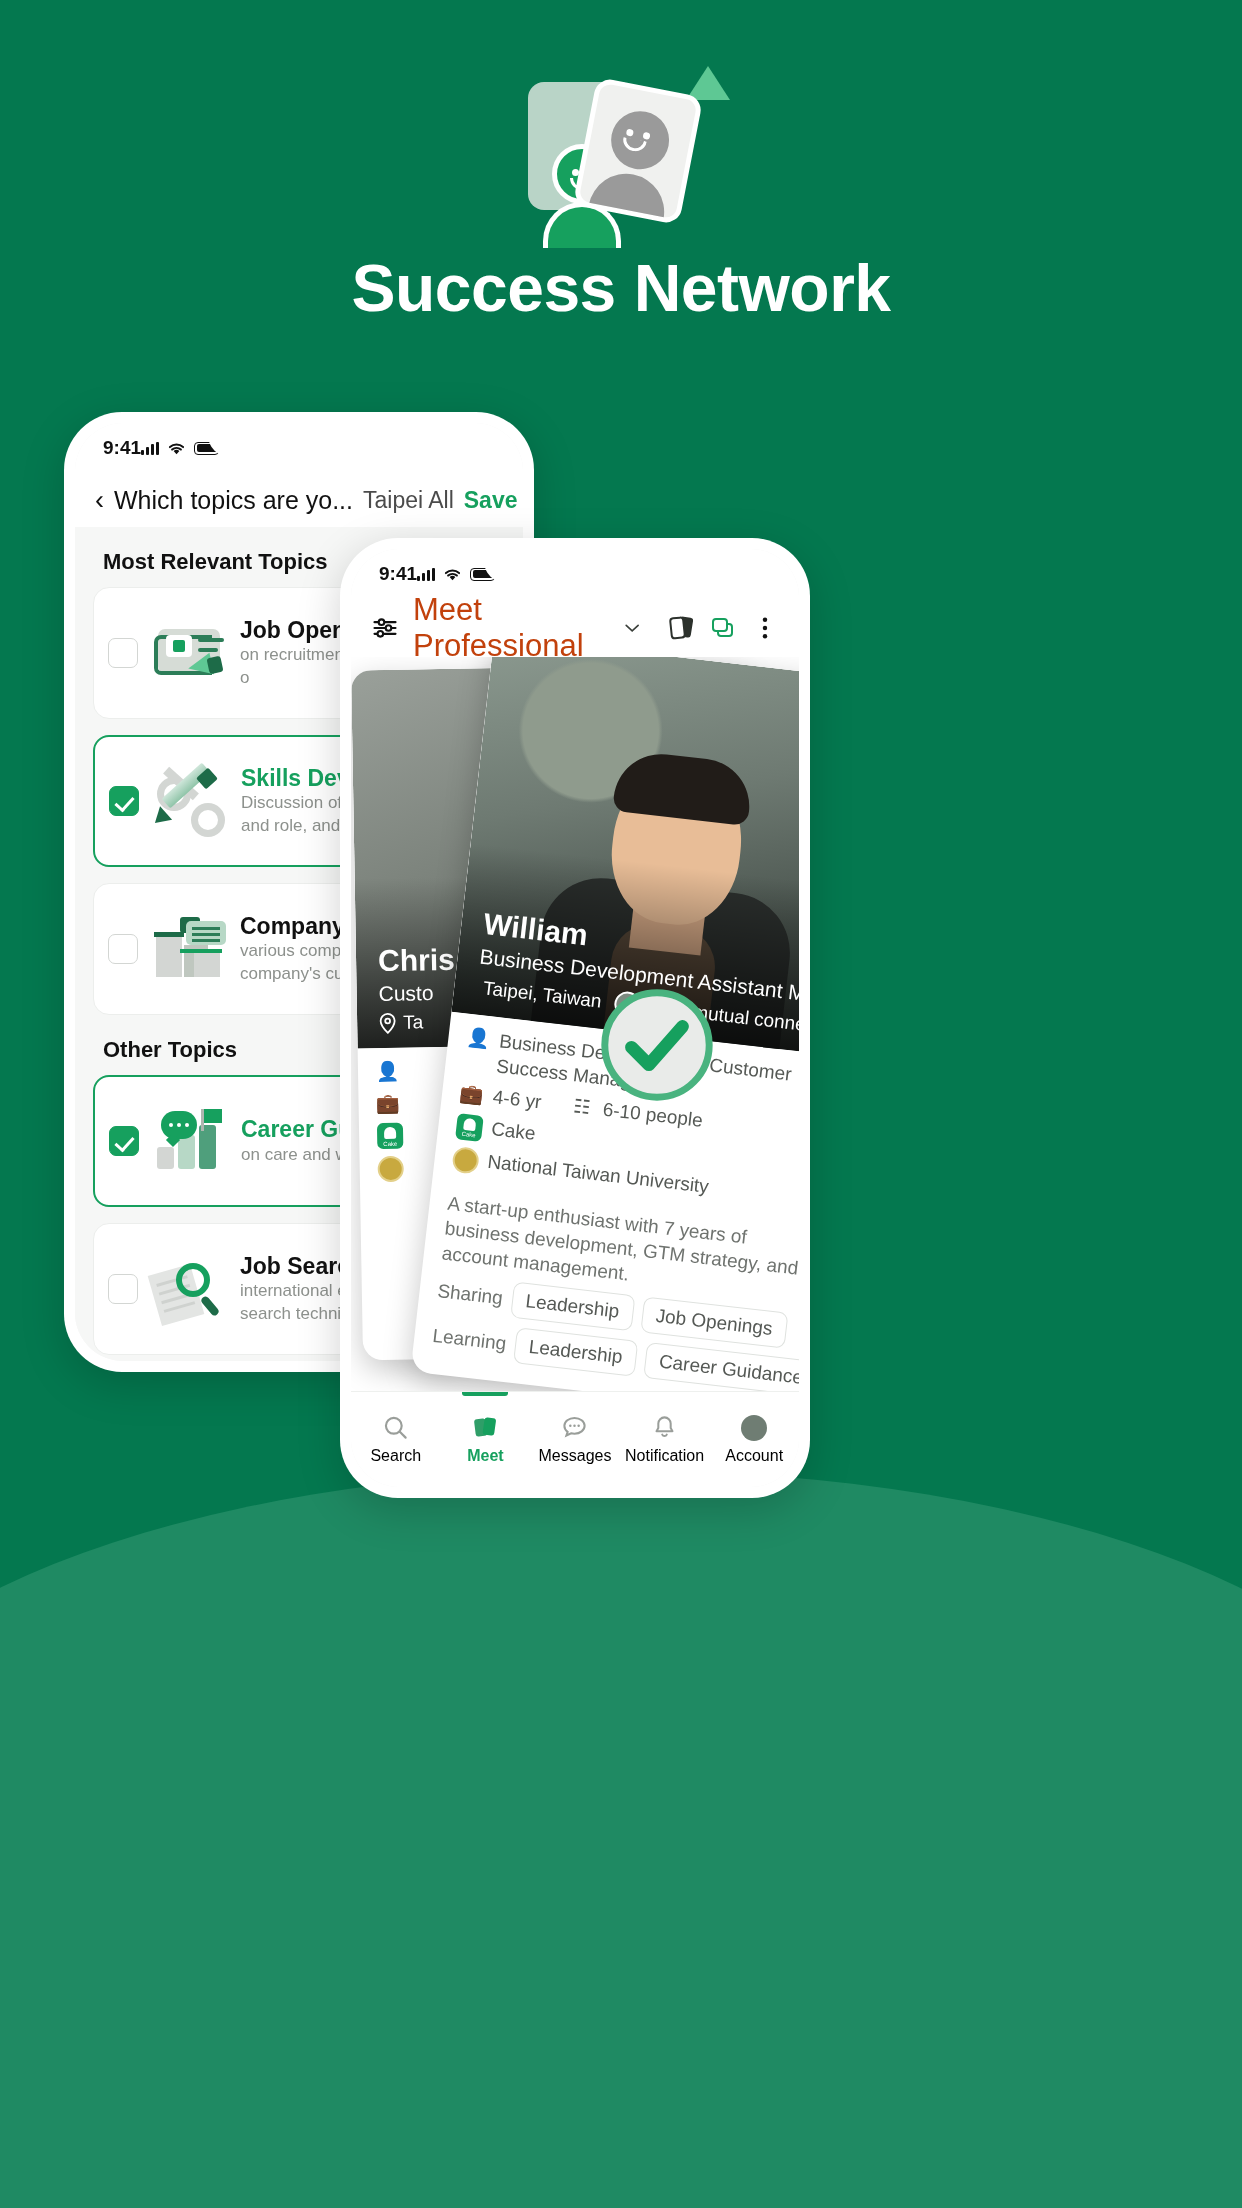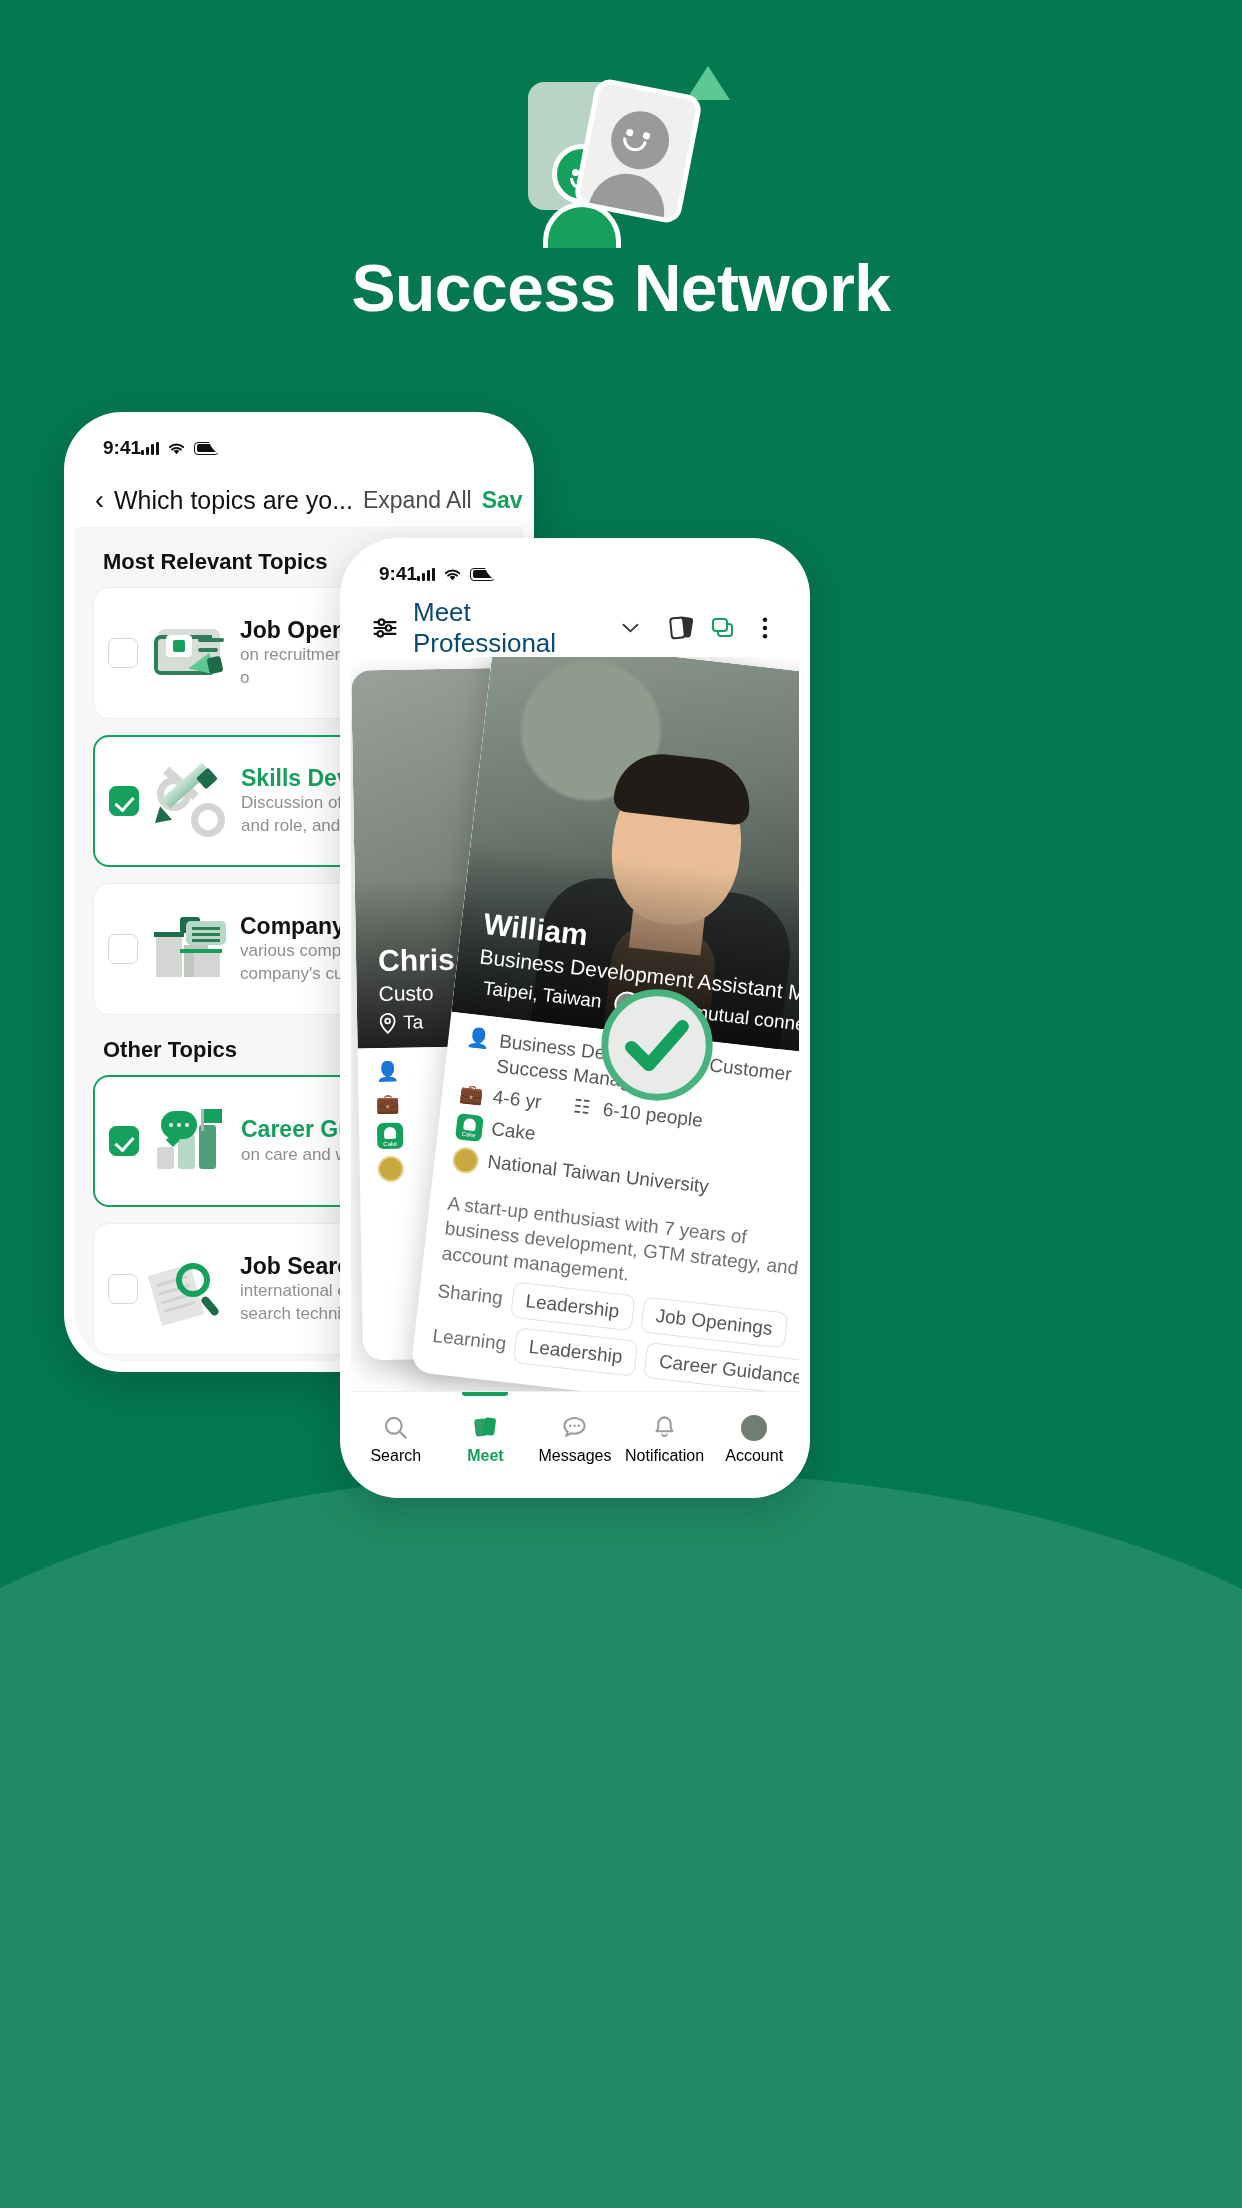--- a/index.html
+++ b/index.html
@@ -177,21 +177,21 @@
   .il-doc i:nth-child(1){top:10px}.il-doc i:nth-child(2){top:19px}
   .il-doc i:nth-child(3){top:28px}.il-doc i:nth-child(4){top:37px}
   .il-mag{position:absolute;left:26px;top:8px;width:34px;height:34px;border:6px solid #16a05e;border-radius:50%;}
   .il-maghdl{position:absolute;left:56px;top:40px;width:8px;height:22px;background:#1d6b48;border-radius:4px;transform:rotate(-40deg);}
 
   
   .b-header {
     position: absolute; top: 50px; left: 0; width: 100%; height: 58px;
     display: flex; align-items: center; gap: 14px; padding: 0 20px; background: #fff; z-index: 2;
   }
-  .b-title { font-size: 26px; color: #0c4a6e; font-weight: 400; }
+  .b-title { font-size: 31px; color: #c2410c; font-weight: 400; }
   .b-spacer { flex: 1; }
   .b-ico { width: 28px; height: 28px; flex: 0 0 auto; }
   .b-photoarea { position: absolute; top: 108px; left: 0; right: 0; bottom: 96px; background: #fff; overflow: hidden; }
   .deck-card {
     position: absolute; border-radius: 20px; overflow: hidden;
     box-shadow: 0 10px 30px rgba(0,0,0,0.22); background: #fff;
   }
   .dc-back { left: 6px; top: 10px; width: 400px; height: 690px; transform: rotate(-1deg); }
   .dc-front { left: 100px; top: 0px; width: 410px; height: 740px; transform: rotate(6.5deg); }
   .dc-photo { position: relative; width: 100%; height: 378px; overflow: hidden; }
@@ -301,21 +301,21 @@
         <span class="batt">
             <b></b>
           </span>
       </span>
     </div>
     <div class="notch"></div>
 
     <div class="a-header">
       <span class="chev-back">‹</span>
       <span class="a-title">Which topics are yo...</span>
-      <span class="a-clear">Expand All</span>
+      <span class="a-clear">Taipei All</span>
       <span class="a-save">Save</span>
     </div>
 
     <div class="a-body">
       <div class="sec-title">Most Relevant Topics</div>
 
       <div class="topic">
         <span class="cbox"></span>
         <span class="tico">
           <i class="il-cardbg"></i>

